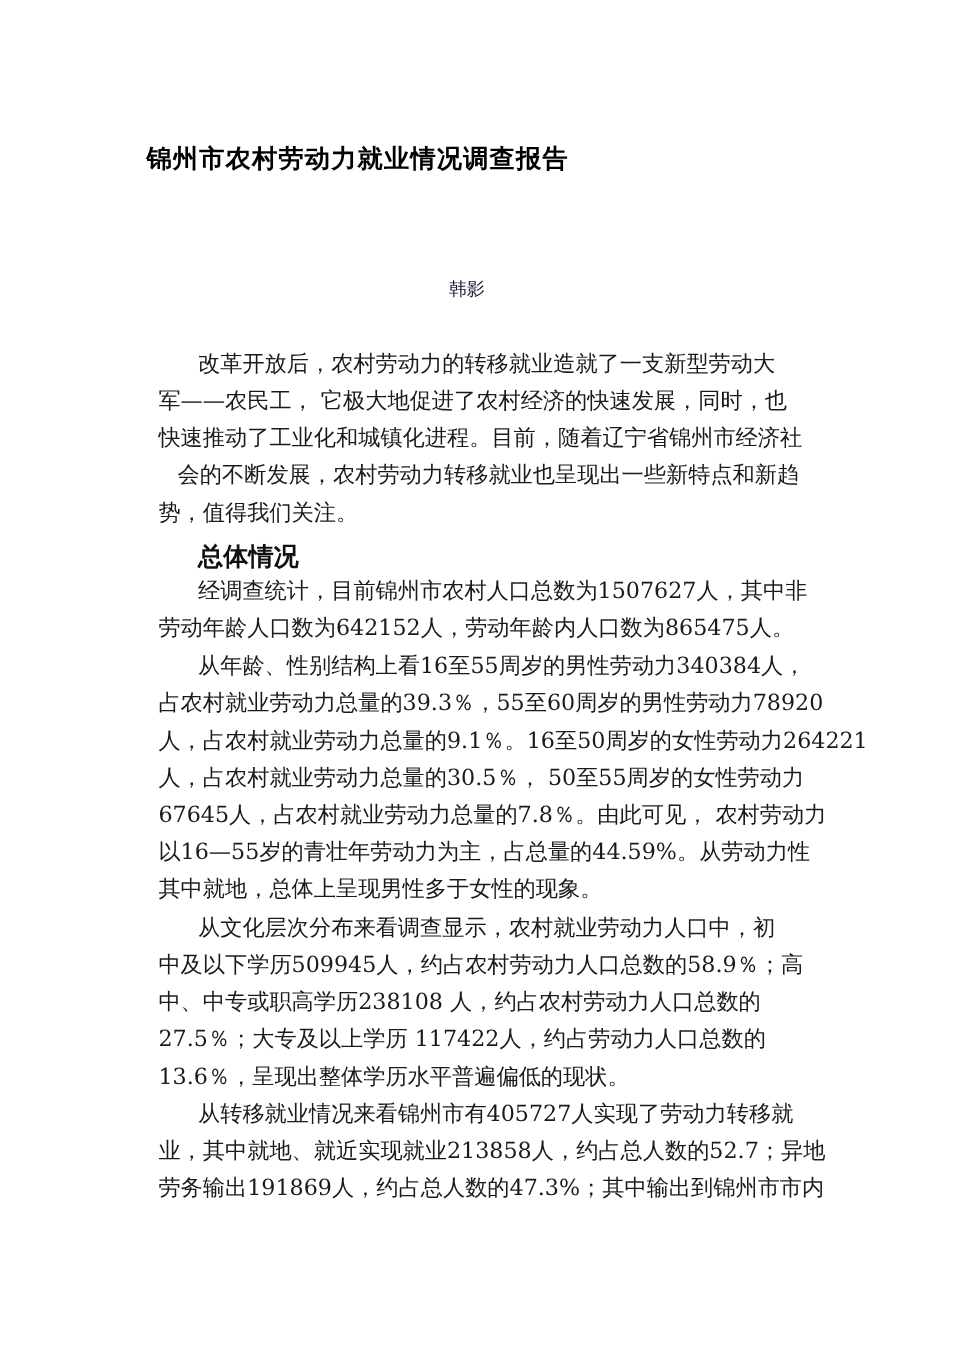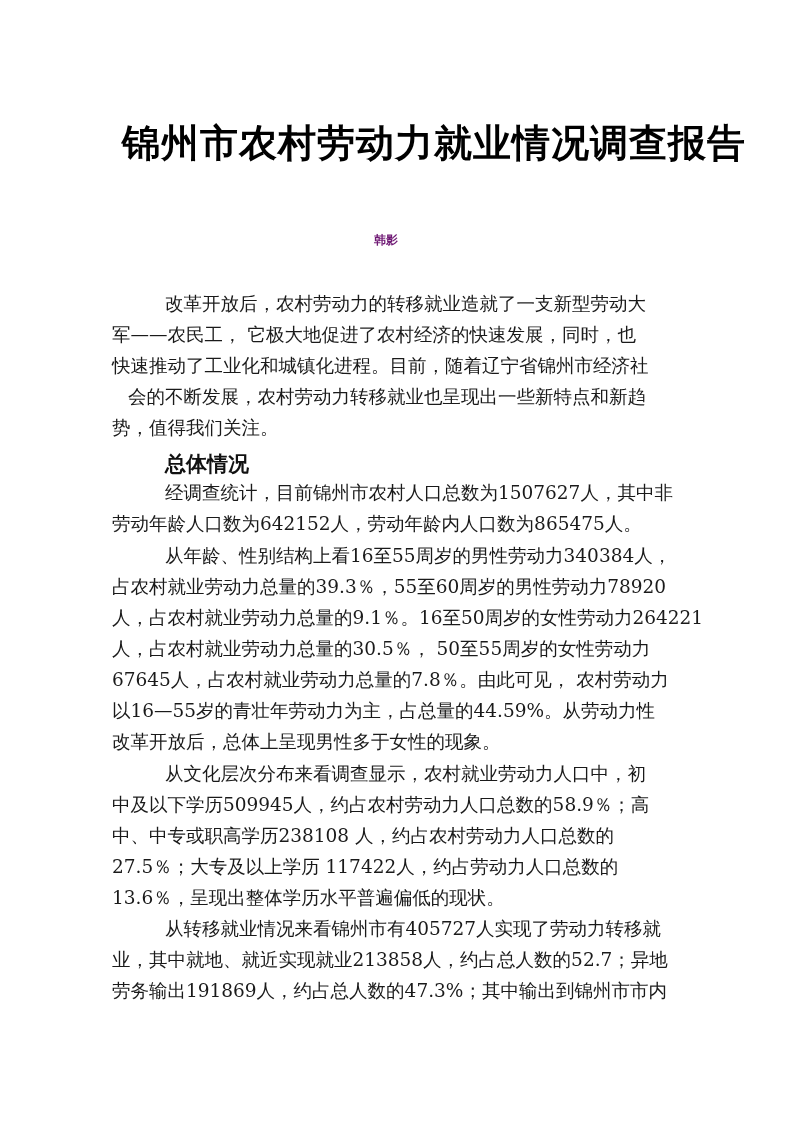--- a/index.html
+++ b/index.html
@@ -1,20 +1,20 @@
 <!DOCTYPE html>
 <html><head>
 <meta charset="utf-8">
 <style>
   html, body { margin: 0; padding: 0; background: #ffffff; }
   body { width: 794px; height: 1122px; position: relative; overflow: hidden; font-family: "DejaVu Serif", serif; color: #111; }
   .page { position: absolute; left: 0; top: 0; width: 794px; height: 1122px; background: #fff; }
-  .title { position: absolute; left: 122px; top: 118px; font-size: 38px; font-weight: bold; letter-spacing: 1px; color: #000; font-family: "DejaVu Sans", sans-serif; white-space: nowrap; }
-  .author { position: absolute; left: 374px; top: 232px; font-size: 12px; font-weight: bold; color: #701a75; white-space: nowrap; }
-  .line { position: absolute; left: 112px; font-size: 18.5px; line-height: 30px; white-space: nowrap; color: #1a1a1a; }
+  .title { position: absolute; left: 122px; top: 118px; font-size: 21px; font-weight: bold; letter-spacing: 1px; color: #000; font-family: "DejaVu Sans", sans-serif; white-space: nowrap; }
+  .author { position: absolute; left: 374px; top: 232px; font-size: 15px; font-weight: normal; color: #0f172a; white-space: nowrap; }
+  .line { position: absolute; left: 132px; font-size: 18.5px; line-height: 30px; white-space: nowrap; color: #1a1a1a; }
   .ind { left: 165px; text-align: right; }
   .heading { position: absolute; left: 165px; font-size: 21px; font-weight: bold; font-family: "DejaVu Sans", sans-serif; color: #111; white-space: nowrap; }
 </style>
 </head>
 <body>
 
 <div class="page">
   <div class="title">锦州市农村劳动力就业情况调查报告</div>
   <div class="author">韩影</div>
 
@@ -33,21 +33,21 @@
     <div class="line" style="top:509px;">劳动年龄人口数为642152人，劳动年龄内人口数为865475人。</div>
   </div>
 
   <div>
     <div class="line ind" style="top:541px;">从年龄、性别结构上看16至55周岁的男性劳动力340384人，</div>
     <div class="line" style="top:572px;">占农村就业劳动力总量的39.3％，55至60周岁的男性劳动力78920</div>
     <div class="line" style="top:603px;">人，占农村就业劳动力总量的9.1％。16至50周岁的女性劳动力264221</div>
     <div class="line" style="top:634px;">人，占农村就业劳动力总量的30.5％， 50至55周岁的女性劳动力</div>
     <div class="line" style="top:665px;">67645人，占农村就业劳动力总量的7.8％。由此可见， 农村劳动力</div>
     <div class="line" style="top:696px;">以16—55岁的青壮年劳动力为主，占总量的44.59%。从劳动力性</div>
-    <div class="line" style="top:727px;">改革开放后，总体上呈现男性多于女性的现象。</div>
+    <div class="line" style="top:727px;">其中就地，总体上呈现男性多于女性的现象。</div>
   </div>
 
   <div>
     <div class="line ind" style="top:759px;">从文化层次分布来看调查显示，农村就业劳动力人口中，初</div>
     <div class="line" style="top:790px;">中及以下学历509945人，约占农村劳动力人口总数的58.9％；高</div>
     <div class="line" style="top:821px;">中、中专或职高学历238108 人，约占农村劳动力人口总数的</div>
     <div class="line" style="top:852px;">27.5％；大专及以上学历 117422人，约占劳动力人口总数的</div>
     <div class="line" style="top:883px;">13.6％，呈现出整体学历水平普遍偏低的现状。</div>
   </div>
 

